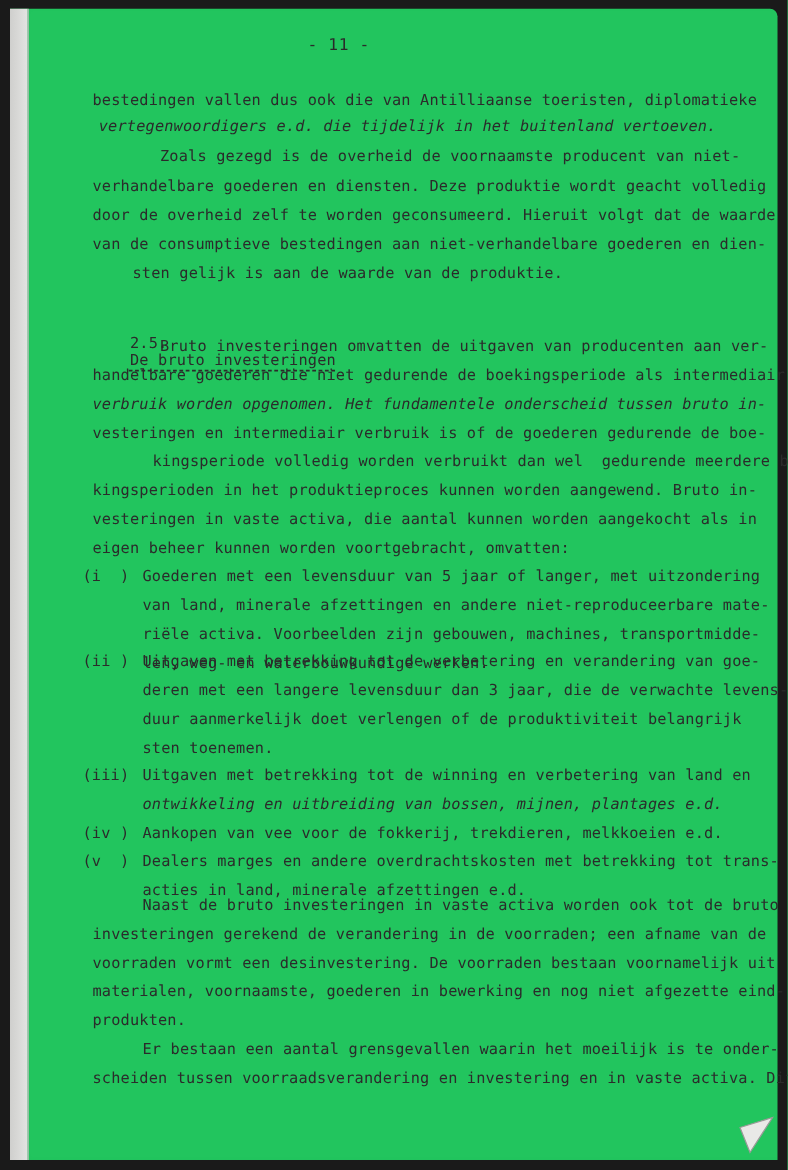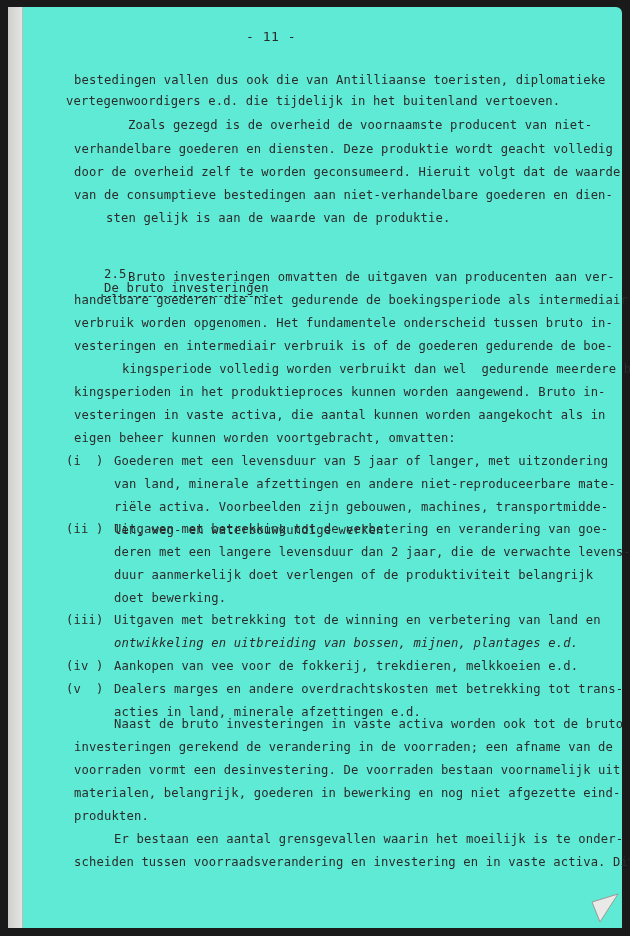--- a/index.html
+++ b/index.html
@@ -2,21 +2,21 @@
 <html><head>
 <meta charset="utf-8">
 <style>
   html, body { margin: 0; padding: 0; }
   body {
     width: 630px; height: 936px; background: #1a1a1a; position: relative; overflow: hidden;
     font-family: "DejaVu Sans Mono", "Liberation Mono", monospace;
   }
   .page {
     position: absolute; left: 8px; top: 7px; width: 614px; height: 921px;
-    background: #5eead4; border-top-right-radius: 6px;
+    background: #22c55e; border-top-right-radius: 6px;
     box-shadow: inset 14px 0 10px -8px rgba(0,0,0,0.18);
   }
   .fold {
     position: absolute; left: 0; top: 0; width: 14px; height: 100%;
     background: linear-gradient(to right, #cfcfcd, #e4e4e2);
     border-right: 1px solid #bdbdbb;
   }
   .page-number {
     position: absolute; left: 238px; top: 22px; font-size: 13px; color: #2a2a2a; letter-spacing: 0.5px;
   }
@@ -31,66 +31,66 @@
 </style>
 </head>
 <body>
 
 <div class="page">
   <div class="fold"></div>
   <div class="page-number">- 11 -</div>
 
   <div id="body-lines">
       <div class="line" style="left: 66px; top: 66px;">bestedingen vallen dus ook die van Antilliaanse toeristen, diplomatieke</div>
-      <div class="line" style="left: 58px; top: 87px;">vertegenwoordigers e.d. die tijdelijk in het buitenland vertoeven.</div>
+      <div class="line" style="left: 71px; top: 87px; font-style: italic;">vertegenwoordigers e.d. die tijdelijk in het buitenland vertoeven.</div>
       <div class="line" style="left: 120px; top: 111px;">Zoals gezegd is de overheid de voornaamste producent van niet-</div>
       <div class="line" style="left: 66px; top: 135px;">verhandelbare goederen en diensten. Deze produktie wordt geacht volledig</div>
       <div class="line" style="left: 66px; top: 158px;">door de overheid zelf te worden geconsumeerd. Hieruit volgt dat de waarde</div>
       <div class="line" style="left: 66px; top: 181px;">van de consumptieve bestedingen aan niet-verhandelbare goederen en dien-</div>
       <div class="line" style="left: 66px; top: 204px; margin-left: 32px;">sten gelijk is aan de waarde van de produktie.</div>
       <div class="line" style="left: 120px; top: 263px;">Bruto investeringen omvatten de uitgaven van producenten aan ver-</div>
       <div class="line" style="left: 66px; top: 286px;">handelbare goederen die niet gedurende de boekingsperiode als intermediair</div>
-      <div class="line" style="left: 66px; top: 309px;">verbruik worden opgenomen. Het fundamentele onderscheid tussen bruto in-</div>
+      <div class="line" style="left: 66px; top: 309px; font-style: italic;">verbruik worden opgenomen. Het fundamentele onderscheid tussen bruto in-</div>
       <div class="line" style="left: 66px; top: 332px;">vesteringen en intermediair verbruik is of de goederen gedurende de boe-</div>
       <div class="line" style="left: 66px; top: 355px; margin-left: 48px;">kingsperiode volledig worden verbruikt dan wel  gedurende meerdere boe-</div>
       <div class="line" style="left: 66px; top: 378px;">kingsperioden in het produktieproces kunnen worden aangewend. Bruto in-</div>
       <div class="line" style="left: 66px; top: 401px;">vesteringen in vaste activa, die aantal kunnen worden aangekocht als in</div>
       <div class="line" style="left: 66px; top: 424px;">eigen beheer kunnen worden voortgebracht, omvatten:</div>
     </div>
 
   <div class="line heading" style="left:66px; top:246px;">
     <span>2.5.</span>
     <span class="ul">De bruto investeringen</span>
   </div>
 
   <div id="list-block">
       <div class="line" style="left: 58px; top: 447px;">(i  )</div>
       <div class="line" style="left: 106px; top: 447px;">Goederen met een levensduur van 5 jaar of langer, met uitzondering</div>
       <div class="line" style="left: 106px; top: 470px;">van land, minerale afzettingen en andere niet-reproduceerbare mate-</div>
       <div class="line" style="left: 106px; top: 493px;">riële activa. Voorbeelden zijn gebouwen, machines, transportmidde-</div>
       <div class="line" style="left: 106px; top: 516px;">len, weg- en waterbouwkundige werken.</div>
       <div class="line" style="left: 58px; top: 515px;">(ii )</div>
       <div class="line" style="left: 106px; top: 515px;">Uitgaven met betrekking tot de verbetering en verandering van goe-</div>
-      <div class="line" style="left: 106px; top: 538px;">deren met een langere levensduur dan 2 jaar, die de verwachte levens-</div>
+      <div class="line" style="left: 106px; top: 538px;">deren met een langere levensduur dan 3 jaar, die de verwachte levens-</div>
       <div class="line" style="left: 106px; top: 561px;">duur aanmerkelijk doet verlengen of de produktiviteit belangrijk</div>
-      <div class="line" style="left: 106px; top: 584px;">doet bewerking.</div>
+      <div class="line" style="left: 106px; top: 584px;">sten toenemen.</div>
       <div class="line" style="left: 58px; top: 606px;">(iii)</div>
       <div class="line" style="left: 106px; top: 606px;">Uitgaven met betrekking tot de winning en verbetering van land en</div>
       <div class="line" style="left: 106px; top: 629px; font-style: italic;">ontwikkeling en uitbreiding van bossen, mijnen, plantages e.d.</div>
       <div class="line" style="left: 58px; top: 652px;">(iv )</div>
       <div class="line" style="left: 106px; top: 652px;">Aankopen van vee voor de fokkerij, trekdieren, melkkoeien e.d.</div>
       <div class="line" style="left: 58px; top: 675px;">(v  )</div>
       <div class="line" style="left: 106px; top: 675px;">Dealers marges en andere overdrachtskosten met betrekking tot trans-</div>
       <div class="line" style="left: 106px; top: 698px;">acties in land, minerale afzettingen e.d.</div>
     </div>
   <div id="closing-block">
       <div class="line" style="left: 106px; top: 710px;">Naast de bruto investeringen in vaste activa worden ook tot de bruto</div>
       <div class="line" style="left: 66px; top: 733px;">investeringen gerekend de verandering in de voorraden; een afname van de</div>
       <div class="line" style="left: 66px; top: 756px;">voorraden vormt een desinvestering. De voorraden bestaan voornamelijk uit</div>
-      <div class="line" style="left: 66px; top: 779px;">materialen, belangrijk, goederen in bewerking en nog niet afgezette eind-</div>
+      <div class="line" style="left: 66px; top: 779px;">materialen, voornaamste, goederen in bewerking en nog niet afgezette eind-</div>
       <div class="line" style="left: 66px; top: 802px;">produkten.</div>
       <div class="line" style="left: 106px; top: 825px;">Er bestaan een aantal grensgevallen waarin het moeilijk is te onder-</div>
       <div class="line" style="left: 66px; top: 848px;">scheiden tussen voorraadsverandering en investering en in vaste activa. Dit</div>
     </div>
 
   <svg class="corner" viewBox="0 0 30 32">
     <path d="M2 10 L28 2 L10 30 Z" fill="#e9e9e7" stroke="#9a9a98" stroke-width="1"></path>
   </svg>
 </div>
 

